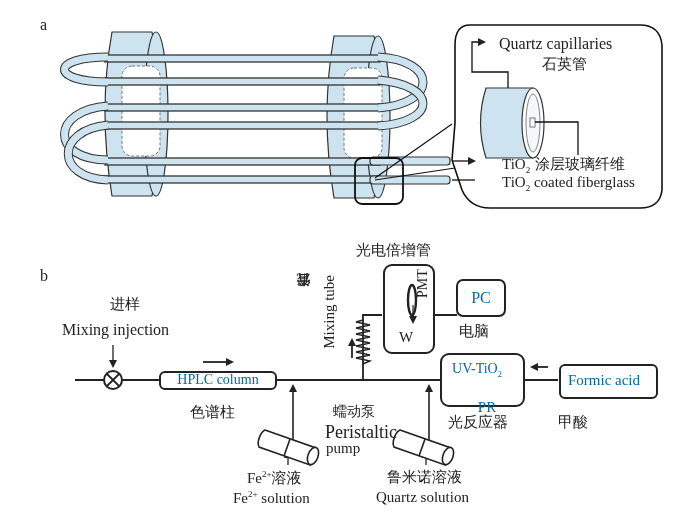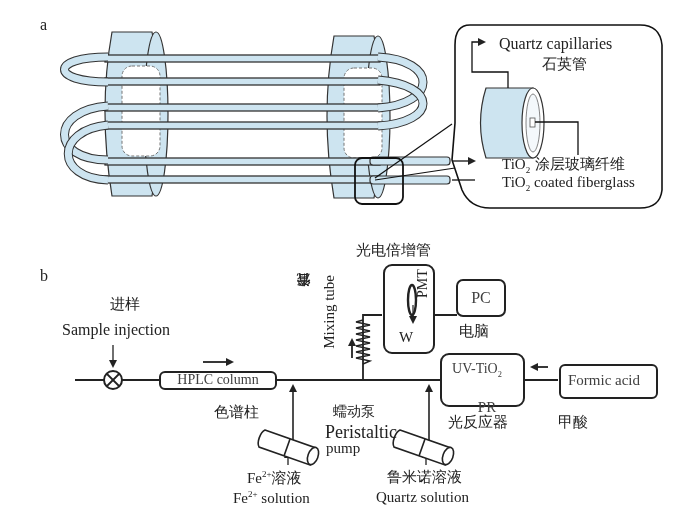--- a/index.html
+++ b/index.html
@@ -1,20 +1,20 @@
 <!DOCTYPE html>
 <html><head>
 <meta charset="utf-8">
 <style>
   html,body{margin:0;padding:0;background:#fff;}
   body{width:700px;height:516px;overflow:hidden;position:relative;font-family:"DejaVu Serif","Liberation Serif",serif;color:#222;}
   svg{position:absolute;left:0;top:0;}
   .lbl{position:absolute;white-space:nowrap;font-family:"Liberation Serif","DejaVu Serif",serif;color:#222;line-height:1;}
   .cn{font-family:"DejaVu Sans","Liberation Sans",sans-serif;}
-  .box-text{position:absolute;white-space:nowrap;font-family:"Liberation Serif",serif;color:#404040;line-height:1;text-align:center;}
+  .box-text{position:absolute;white-space:nowrap;font-family:"Liberation Serif",serif;color:#0369a1;line-height:1;text-align:center;}
   sub,sup{font-size:60%;}
 </style>
 </head>
 <body>
 
 <svg width="700" height="516" viewBox="0 0 700 516">
   <defs>
     <marker id="arr" markerWidth="8" markerHeight="8" refX="6" refY="4" orient="auto" markerUnits="userSpaceOnUse">
       <path d="M0,0 L8,4 L0,8 Z" fill="#222"></path>
     </marker>
@@ -148,23 +148,23 @@
 <div class="lbl cn" style="left:542px;top:57px;font-size:15px;">石英管</div>
 <div class="lbl" style="left:502px;top:157px;font-size:15px;">
   <span>TiO</span><sub>2</sub><span class="cn"> 涂层玻璃纤维</span>
 </div>
 <div class="lbl" style="left:485px;top:175px;font-size:15px;margin-left:17px;">
   <span>TiO</span><sub>2</sub><span> coated fiberglass</span>
 </div>
 
 <div class="lbl" style="left:40px;top:268px;font-size:16px;">b</div>
 <div class="lbl cn" style="left:110px;top:297px;font-size:15px;">进样</div>
-<div class="lbl" style="left:62px;top:322px;font-size:16px;">Sample injection</div>
+<div class="lbl" style="left:62px;top:322px;font-size:16px;">Mixing injection</div>
 <div class="box-text" style="left:160px;top:373px;width:116px;font-size:14px;">HPLC column</div>
-<div class="lbl cn" style="left:190px;top:405px;font-size:15px;margin-left:24px;">色谱柱</div>
+<div class="lbl cn" style="left:190px;top:405px;font-size:15px;">色谱柱</div>
 
 <div class="lbl cn" style="left:296px;top:298px;font-size:14px;writing-mode:vertical-rl;transform:rotate(180deg);">混合管</div>
 <div class="lbl" style="left:322px;top:275px;font-size:15px;writing-mode:vertical-rl;transform:rotate(180deg);">Mixing tube</div>
 
 <div class="lbl cn" style="left:356px;top:243px;font-size:15px;">光电倍增管</div>
 <div class="lbl" style="left:416px;top:298px;font-size:14px;transform:rotate(-90deg);transform-origin:left top;">PMT</div>
 <div class="lbl" style="left:399px;top:330px;font-size:15px;">W</div>
 
 <div class="box-text" style="left:457px;top:290px;width:48px;font-size:16px;">PC</div>
 <div class="lbl cn" style="left:459px;top:324px;font-size:15px;">电脑</div>

